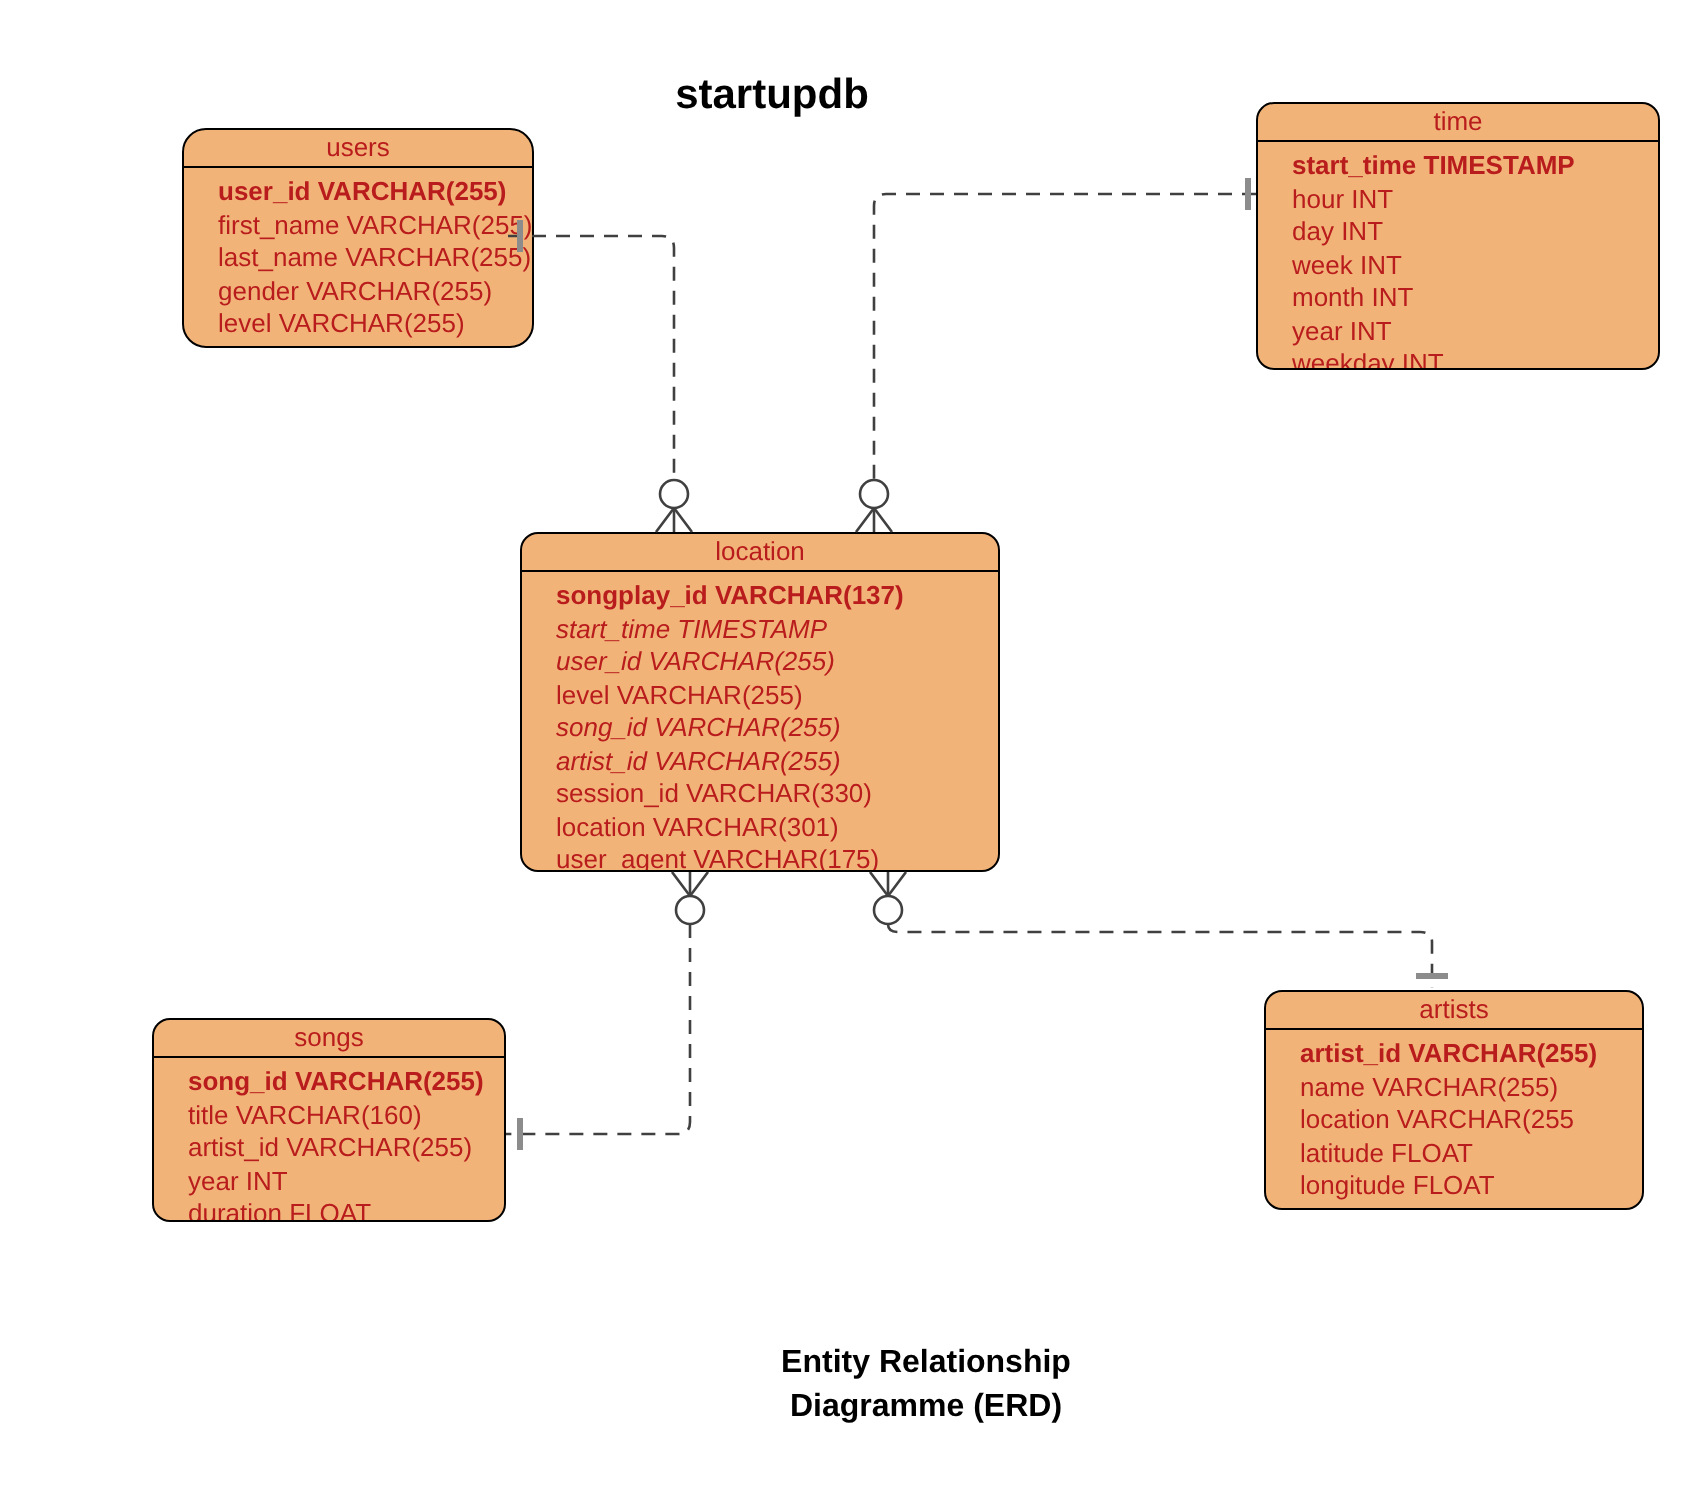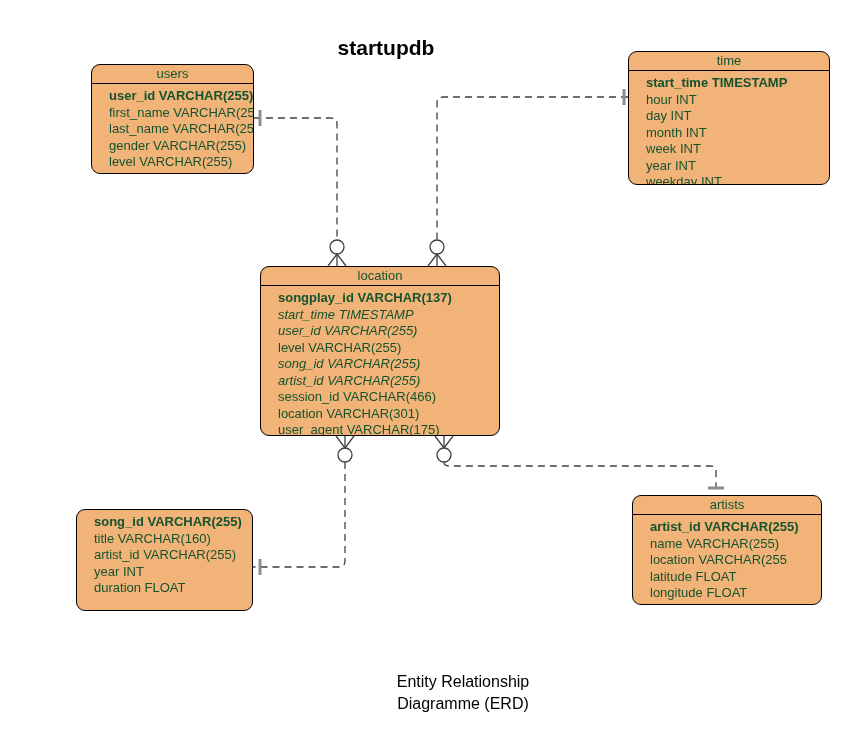--- a/index.html
+++ b/index.html
@@ -17,29 +17,29 @@
     font-family:"Liberation Sans",sans-serif;
     overflow:hidden;
     margin-left:48px;
   }
   .title{
     position:absolute;left:238px;top:36px;width:200px;
     text-align:center;font-size:21px;font-weight:bold;color:#000;
   }
   .caption{
     position:absolute;left:305px;top:671px;width:220px;
-    text-align:center;font-size:16px;font-weight:normal;line-height:22px;color:#000;
+    text-align:center;font-size:16px;font-weight:bold;line-height:22px;color:#000;
   }
   .entity{
     position:absolute;box-sizing:border-box;
     background:var(--fill);
     border:1.5px solid var(--stroke);
     border-radius:9px;
     overflow:hidden;
-    color:#14532d;
+    color:#b91c1c;
   }
   .entity-header{
     font-size:13px;text-align:center;
     padding:1px 2px 2px;
     border-bottom:1.5px solid var(--stroke);
     white-space:nowrap;
   }
   .entity-fields{padding:4px 4px 0 17px;}
   .field-row{font-size:13px;line-height:16.5px;white-space:nowrap;}
   .pk{font-weight:bold;}
@@ -48,57 +48,58 @@
     position:absolute;left:0;top:0;
     pointer-events:none;
   }
 </style>
 </head>
 <body>
 
 <div class="canvas">
   <div class="title">startupdb</div>
   <div id="entities">
-      <div class="entity" style="left: 43px; top: 64px; width: 163px; height: 110px;">
+      <div class="entity" style="left: 43px; top: 64px; width: 176px; height: 110px; border-radius: 12px;">
         <div class="entity-header">users</div>
         <div class="entity-fields">
           <div class="field-row pk">user_id  VARCHAR(255)</div>
           <div class="field-row ">first_name  VARCHAR(255)</div>
           <div class="field-row ">last_name  VARCHAR(255)</div>
           <div class="field-row ">gender  VARCHAR(255)</div>
           <div class="field-row ">level  VARCHAR(255)</div>
         </div>
       </div>
       <div class="entity" style="left: 580px; top: 51px; width: 202px; height: 134px;">
         <div class="entity-header">time</div>
         <div class="entity-fields">
           <div class="field-row pk">start_time TIMESTAMP</div>
           <div class="field-row ">hour INT</div>
           <div class="field-row ">day INT</div>
+          <div class="field-row ">week INT</div>
           <div class="field-row ">month INT</div>
-          <div class="field-row ">week INT</div>
           <div class="field-row ">year INT</div>
           <div class="field-row ">weekday INT</div>
         </div>
       </div>
       <div class="entity" style="left: 212px; top: 266px; width: 240px; height: 170px;">
         <div class="entity-header">location</div>
         <div class="entity-fields">
           <div class="field-row pk">songplay_id VARCHAR(137)</div>
           <div class="field-row fk">start_time TIMESTAMP</div>
           <div class="field-row fk">user_id VARCHAR(255)</div>
           <div class="field-row ">level VARCHAR(255)</div>
           <div class="field-row fk">song_id VARCHAR(255)</div>
           <div class="field-row fk">artist_id VARCHAR(255)</div>
-          <div class="field-row ">session_id VARCHAR(466)</div>
+          <div class="field-row ">session_id VARCHAR(330)</div>
           <div class="field-row ">location VARCHAR(301)</div>
           <div class="field-row ">user_agent VARCHAR(175)</div>
         </div>
       </div>
       <div class="entity" style="left: 28px; top: 509px; width: 177px; height: 102px;">
+        <div class="entity-header">songs</div>
         <div class="entity-fields">
           <div class="field-row pk">song_id VARCHAR(255)</div>
           <div class="field-row ">title VARCHAR(160)</div>
           <div class="field-row ">artist_id VARCHAR(255)</div>
           <div class="field-row ">year INT</div>
           <div class="field-row ">duration FLOAT</div>
         </div>
       </div>
       <div class="entity" style="left: 584px; top: 495px; width: 190px; height: 110px;">
         <div class="entity-header">artists</div>

